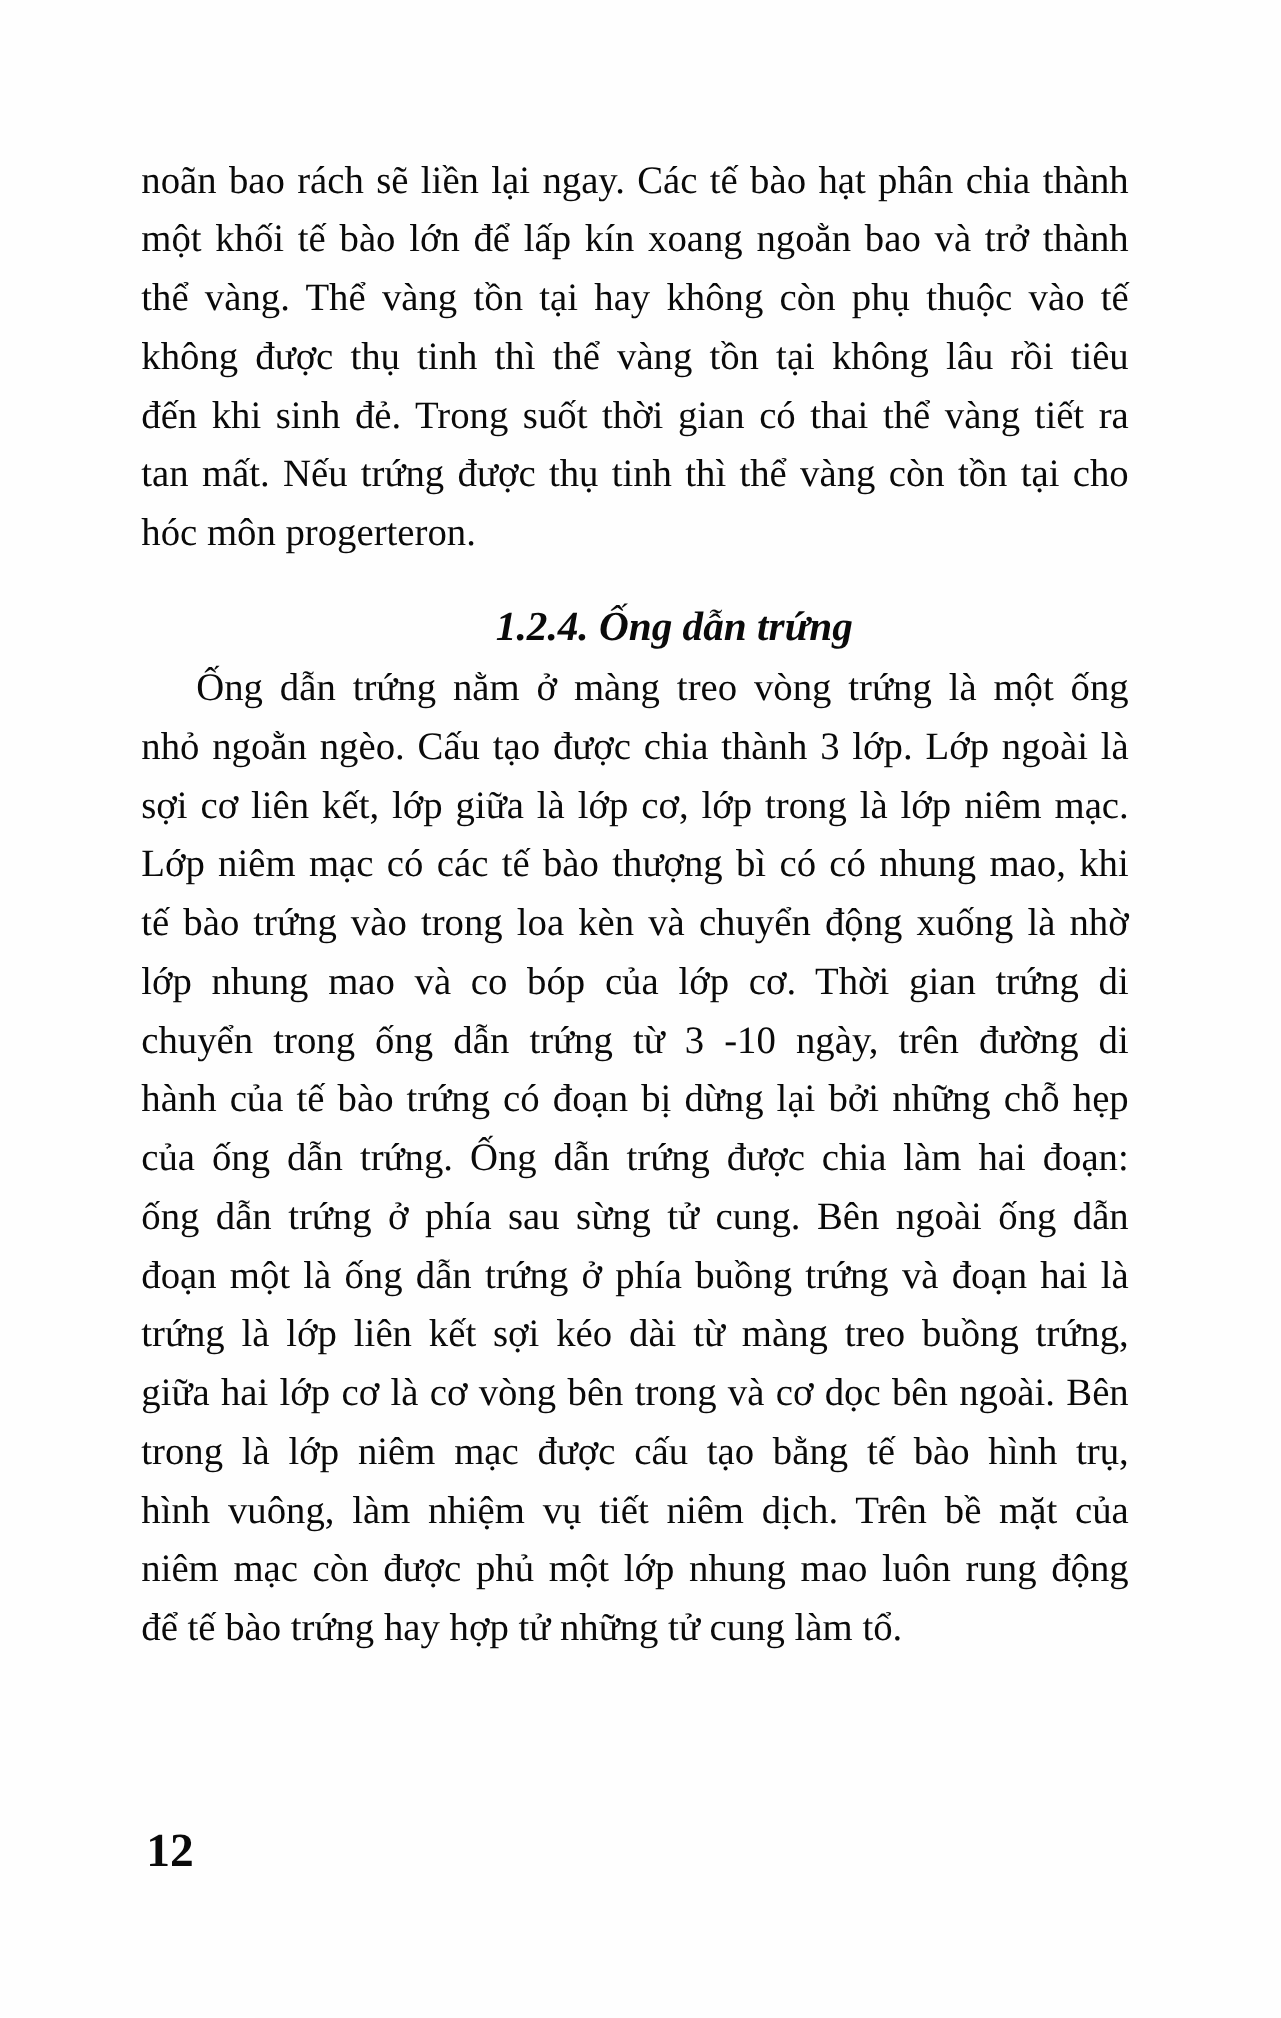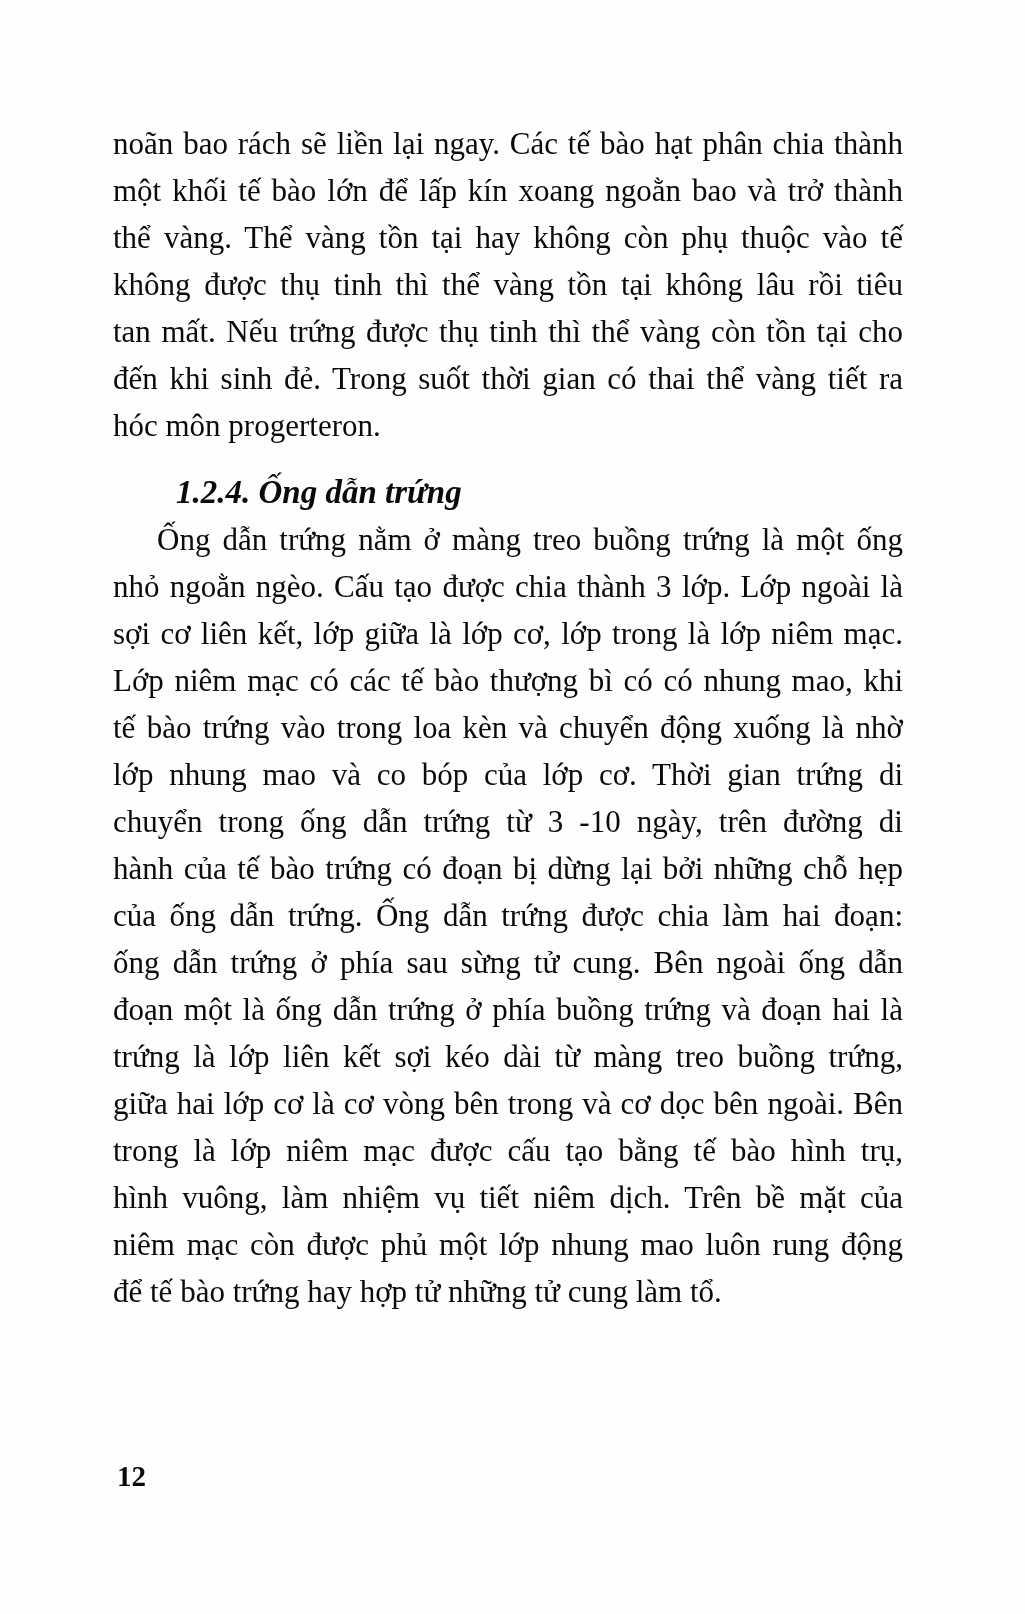--- a/index.html
+++ b/index.html
@@ -32,58 +32,58 @@
     white-space: normal;
   }
   .line.last {
     text-align-last: left;
     -moz-text-align-last: left;
   }
   .line.first-indent {
     text-indent: 44px;
   }
   .heading {
-    margin-top: 20px;
+    margin-top: 30px;
     margin-bottom: 0;
     padding-left: 63px;
     font-size: 33px;
     line-height: 47px;
     font-weight: bold;
     font-style: italic;
-    text-align: left;
+    text-align: center;
   }
   .page-number {
     position: absolute;
     left: 117px;
     top: 1462px;
-    font-size: 29px;
+    font-size: 38px;
     font-weight: 700;
     line-height: 1;
   }
 </style>
 </head>
 <body>
 
 <div class="page">
   <div class="text-block">
 
     <div class="para">
       <div class="line">noãn bao rách sẽ liền lại ngay. Các tế bào hạt phân chia thành</div>
       <div class="line">một khối tế bào lớn để lấp kín xoang ngoằn bao và trở thành</div>
       <div class="line">thể vàng. Thể vàng tồn tại hay không còn phụ thuộc vào tế</div>
       <div class="line">không được thụ tinh thì thể vàng tồn tại không lâu rồi tiêu</div>
+      <div class="line">đến khi sinh đẻ. Trong suốt thời gian có thai thể vàng tiết ra</div>
       <div class="line">tan mất. Nếu trứng được thụ tinh thì thể vàng còn tồn tại cho</div>
-      <div class="line">đến khi sinh đẻ. Trong suốt thời gian có thai thể vàng tiết ra</div>
       <div class="line last">hóc môn progerteron.</div>
     </div>
 
     <div class="heading">1.2.4. Ống dẫn trứng</div>
 
     <div class="para">
-      <div class="line first-indent">Ống dẫn trứng nằm ở màng treo buồng trứng là một ống</div>
+      <div class="line first-indent">Ống dẫn trứng nằm ở màng treo vòng trứng là một ống</div>
       <div class="line">nhỏ ngoằn ngèo. Cấu tạo được chia thành 3 lớp. Lớp ngoài là</div>
       <div class="line">sợi cơ liên kết, lớp giữa là lớp cơ, lớp trong là lớp niêm mạc.</div>
       <div class="line">Lớp niêm mạc có các tế bào thượng bì có có nhung mao, khi</div>
       <div class="line">tế bào trứng vào trong loa kèn và chuyển động xuống là nhờ</div>
       <div class="line">lớp nhung mao và co bóp của lớp cơ. Thời gian trứng di</div>
       <div class="line">chuyển trong ống dẫn trứng từ 3 -10 ngày, trên đường di</div>
       <div class="line">hành của tế bào trứng có đoạn bị dừng lại bởi những chỗ hẹp</div>
       <div class="line">của ống dẫn trứng. Ống dẫn trứng được chia làm hai đoạn:</div>
       <div class="line">ống dẫn trứng ở phía sau sừng tử cung. Bên ngoài ống dẫn</div>
       <div class="line">đoạn một là ống dẫn trứng ở phía buồng trứng và đoạn hai là</div>

